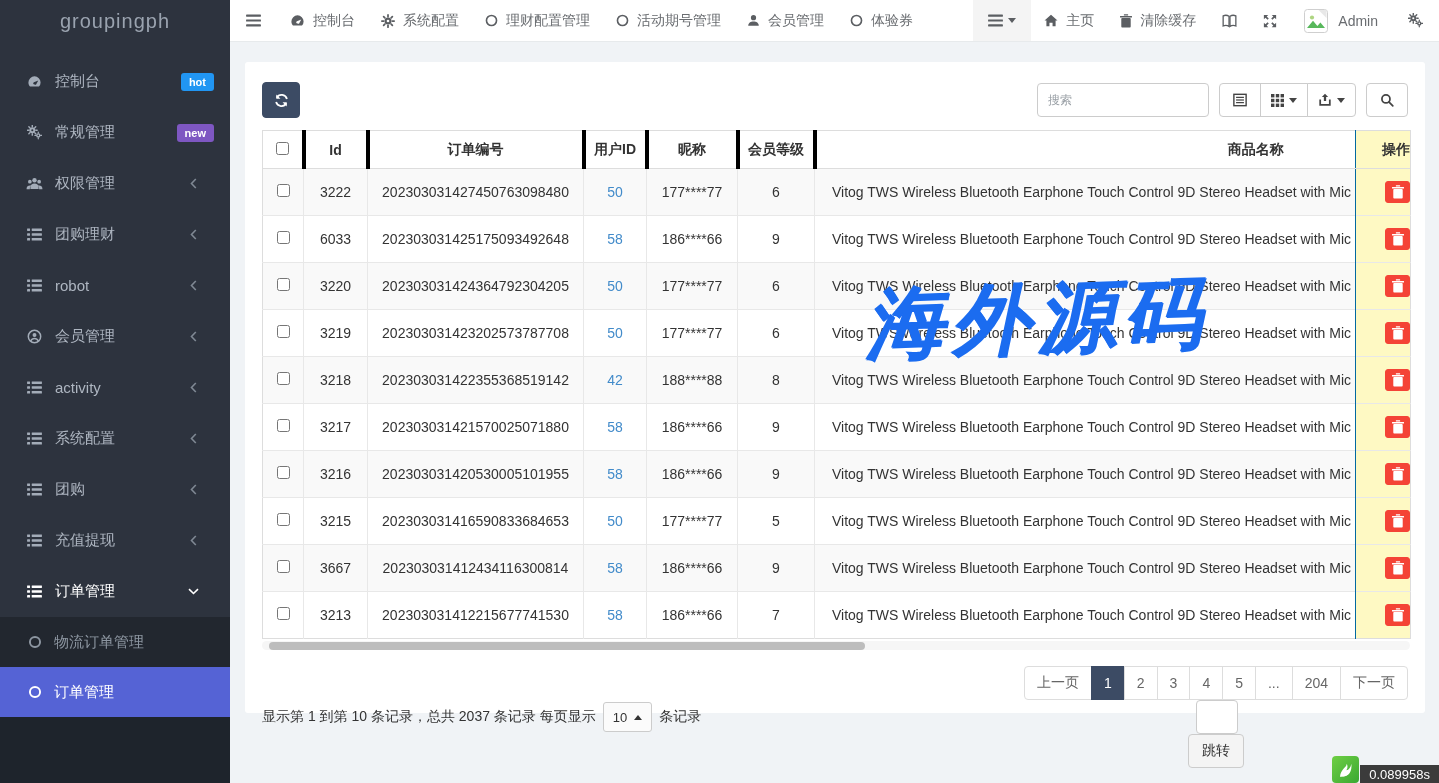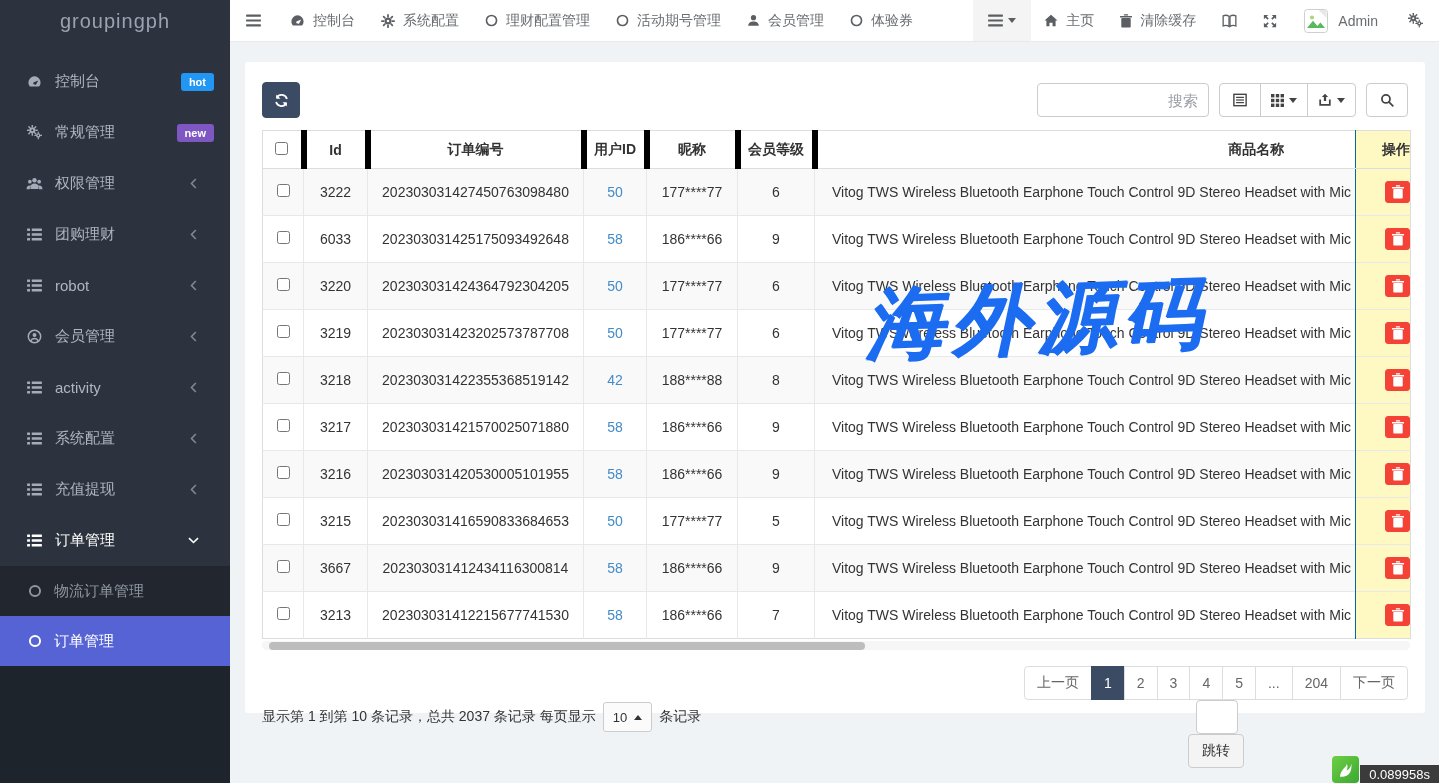--- a/index.html
+++ b/index.html
@@ -42,33 +42,33 @@
   .nav-gears { padding:0 16px; }
 
   
   .main { position:absolute; left:230px; top:42px; right:0; bottom:0; padding:20px 14px 0 15px; }
   .card { background:#fff; border-radius:3px; height:651px; padding:20px 17px 0 17px; position:relative; }
 
   
   .toolbar { display:flex; align-items:center; margin-bottom:12px; }
   .btn-refresh { width:38px; height:36px; background:#3c4b64; border:1px solid #3c4b64; border-radius:4px; color:#fff; display:flex; align-items:center; justify-content:center; cursor:pointer; }
   .toolbar-right { margin-left:auto; display:flex; align-items:center; }
-  .search-input { width:172px; height:34px; border:1px solid #ccc; border-radius:4px; padding:15px 10px; font-size:15px; color:#555; outline:none; font-family:inherit;text-align:right; }
+  .search-input { width:172px; height:34px; border:1px solid #ccc; border-radius:4px; padding:15px 10px; font-size:12px; color:#555; outline:none; font-family:inherit; }
   .search-input::placeholder { color:#9aa0a6; }
   .btn-group { display:flex; margin-left:10px; }
   .tbtn { height:34px; min-width:42px; padding:0 10px; background:#fff; border:1px solid #ccc; color:#444; display:flex; align-items:center; justify-content:center; gap:5px; cursor:pointer; }
   .btn-group .tbtn + .tbtn { margin-left:-1px; }
   .btn-group .tbtn:first-child { border-radius:4px 0 0 4px; }
   .btn-group .tbtn:last-child { border-radius:0 4px 4px 0; }
   .tbtn.single { border-radius:4px; margin-left:10px; }
   .tbtn .caret { color:#444; }
 
   
   table { width:1148px; border-collapse:collapse; table-layout:fixed; font-size:14px; color:#333; border:1px solid #ddd; }
-  th { height:38px; font-weight:bold; text-align:center; background:#fff; border-left:6px solid #000000; border-bottom:1px solid #ddd; overflow:hidden; white-space:nowrap; }
+  th { height:38px; font-weight:bold; text-align:center; background:#fff; border-left:4px solid #000000; border-bottom:1px solid #ddd; overflow:hidden; white-space:nowrap; }
   th:first-child { border-left:none; }
   th.product-h { padding-left:340px; }
   td { height:47px; text-align:center; border-top:1px solid #e8e8e8; border-left:1px solid #e8e8e8; overflow:hidden; white-space:nowrap; }
   td:first-child { border-left:none; }
   tbody tr:first-child td { border-top:none; }
   tbody tr:nth-child(odd) { background:#f9f9f9; }
   td.product { text-align:left; padding-left:17px; }
   td.op, th.op-h { background:#fef9c3; border-left:1px solid #0369a1;text-align:right; }
   .user-link { color:#428bca; text-decoration:none; cursor:pointer; }
   .btn-del { width:25px; height:22px; background:#f44336; border:1px solid #f44336; border-radius:3px; color:#fff; display:inline-flex; align-items:center; justify-content:center; cursor:pointer; }
@@ -233,20 +233,38 @@
           <svg width="15" height="13" viewBox="0 0 16 14" fill="currentColor">
             <rect x="0" y="0.5" width="3.2" height="2.6" rx="0.4"></rect>
             <rect x="5" y="0.5" width="11" height="2.6" rx="0.4"></rect>
             <rect x="0" y="5.7" width="3.2" height="2.6" rx="0.4"></rect>
             <rect x="5" y="5.7" width="11" height="2.6" rx="0.4"></rect>
             <rect x="0" y="10.9" width="3.2" height="2.6" rx="0.4"></rect>
             <rect x="5" y="10.9" width="11" height="2.6" rx="0.4"></rect>
           </svg>
         </span>
         <span>系统配置</span>
+        <span class="icon chev">
+          <svg width="7" height="11" viewBox="0 0 7 11" fill="none" stroke="currentColor" stroke-width="1.6">
+            <path d="M5.8 1L1.5 5.5l4.3 4.5"></path>
+          </svg>
+        </span>
+      </div>
+      <div class="side-item">
+        <span class="icon">
+          <svg width="15" height="13" viewBox="0 0 16 14" fill="currentColor">
+            <rect x="0" y="0.5" width="3.2" height="2.6" rx="0.4"></rect>
+            <rect x="5" y="0.5" width="11" height="2.6" rx="0.4"></rect>
+            <rect x="0" y="5.7" width="3.2" height="2.6" rx="0.4"></rect>
+            <rect x="5" y="5.7" width="11" height="2.6" rx="0.4"></rect>
+            <rect x="0" y="10.9" width="3.2" height="2.6" rx="0.4"></rect>
+            <rect x="5" y="10.9" width="11" height="2.6" rx="0.4"></rect>
+          </svg>
+        </span>
+        <span>团购</span>
         <span class="icon chev">
           <svg width="7" height="11" viewBox="0 0 7 11" fill="none" stroke="currentColor" stroke-width="1.6">
             <path d="M5.8 1L1.5 5.5l4.3 4.5"></path>
           </svg>
         </span>
       </div>
       <div class="side-item">
         <span class="icon">
           <svg width="15" height="13" viewBox="0 0 16 14" fill="currentColor">
             <rect x="0" y="0.5" width="3.2" height="2.6" rx="0.4"></rect>

